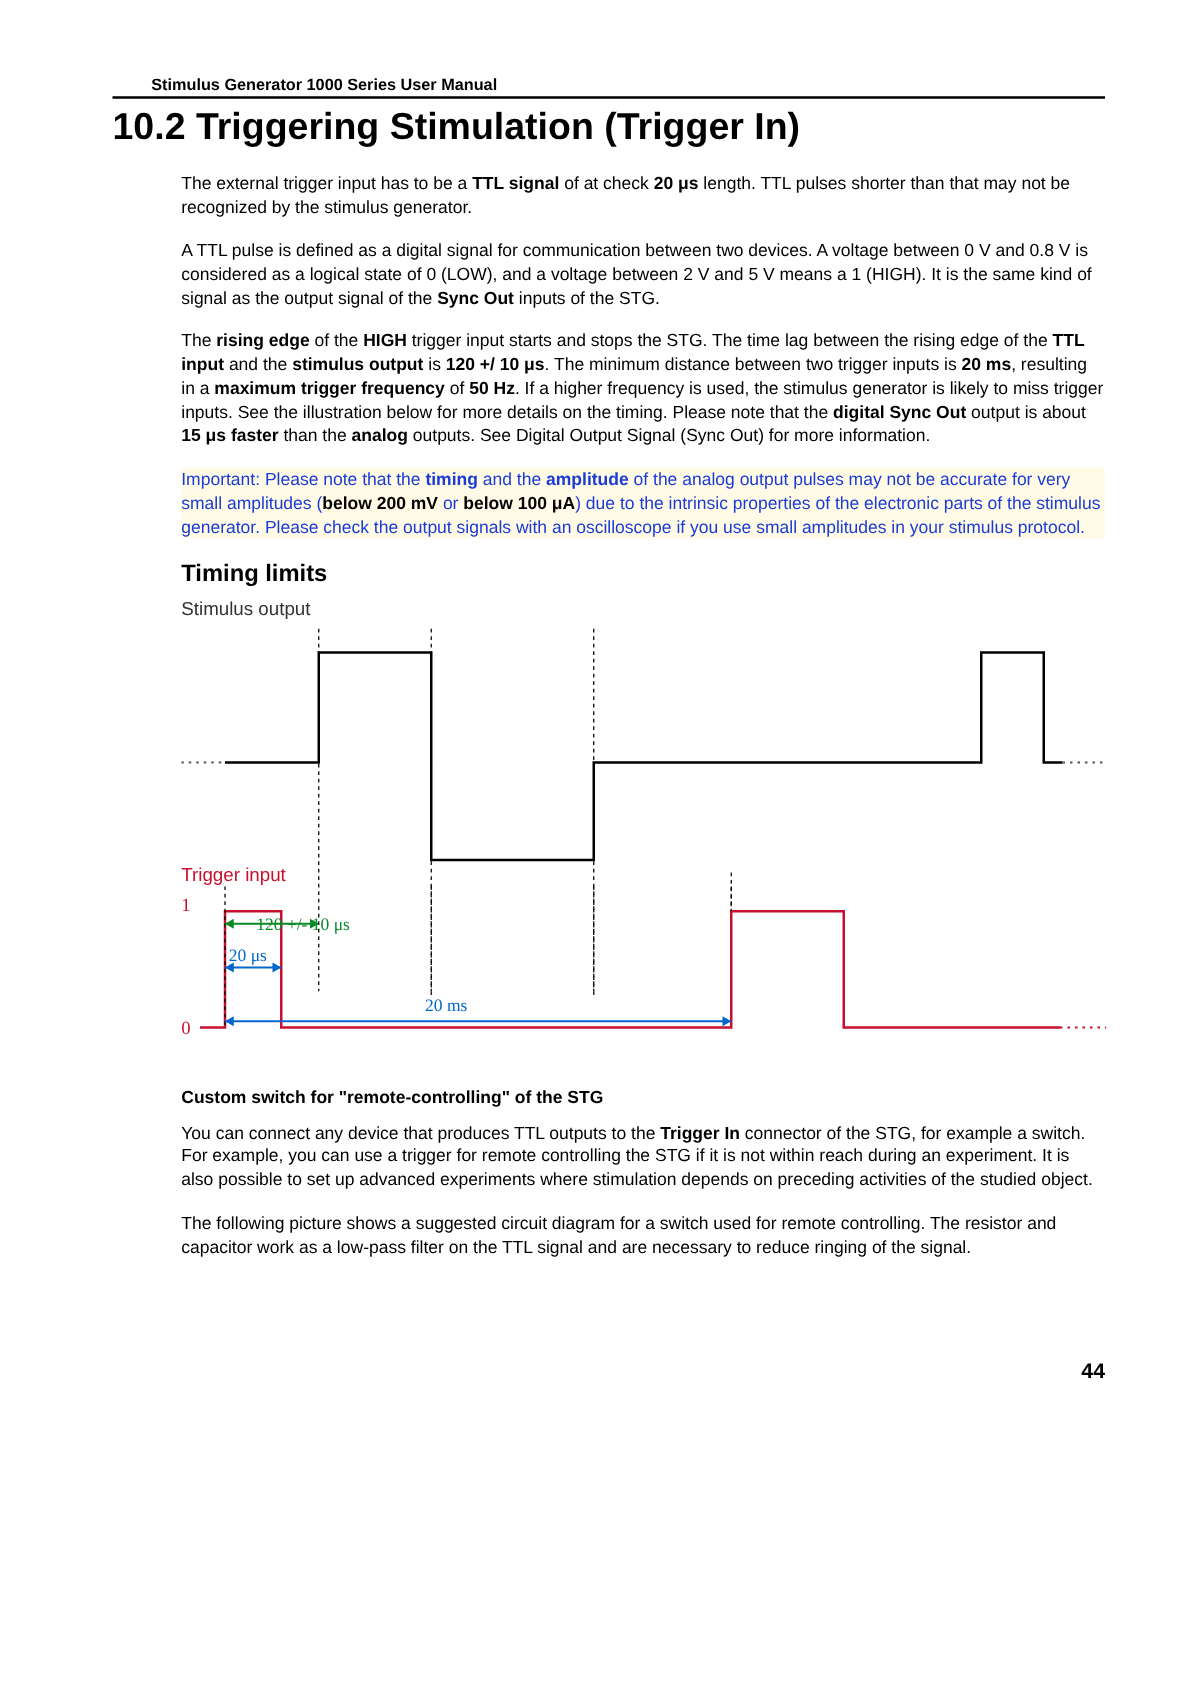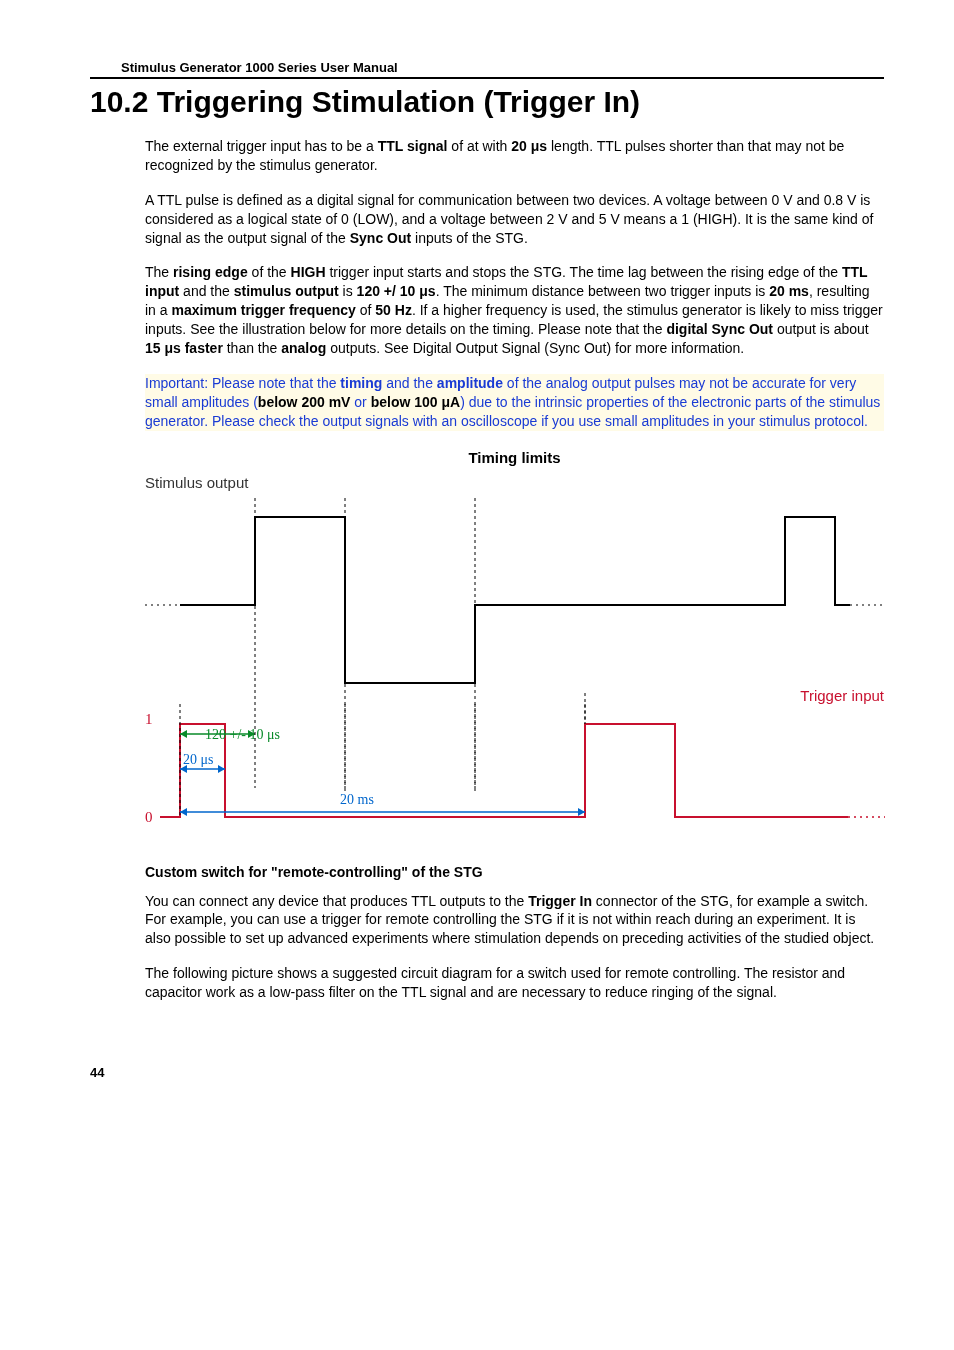--- a/index.html
+++ b/index.html
@@ -48,66 +48,65 @@
   }
   .highlight .bold { color: #1a3bd4; font-weight: bold; }
   .highlight .blk { color:#000;text-align:center; }
   .subhead-bold {
     font-weight: bold;
     font-size: 14px;
     margin: 20px 0 12px 0;
   }
   .subhead-plain {
     font-family: "Segoe UI", sans-serif;
-    font-size: 15px;
+    font-size: 19px;
     color: #333;
     margin: 18px 0 8px 0;
-    text-align: center;
   }
   .stimlabel {
     font-family: "Segoe UI", sans-serif;
     font-size: 15px;
     color: #333;
     margin: 0 0 4px 0;
   }
   .triggerlabel {
     font-family: "Segoe UI", sans-serif;
     font-size: 15px;
     color: #c8102e;
     margin: 2px 0 0 0;
-    text-align: right;
   }
   .diagram {
     width: 100%;
     position: relative;
   }
   svg { display:block; }
   .pagenum {
     font-weight: bold;
-    font-size: 13px;
-    margin-top: 63px;
+    font-size: 17px;
+    margin-top: 80px;
+    text-align: right;
   }
 </style>
 </head>
 <body>
 
 <div class="page">
   <div class="running-header">Stimulus Generator 1000 Series User Manual</div>
   <hr class="hr">
 
   <h1 class="section">
     <span>10.2</span>
     <span> </span>
     <span>Triggering Stimulation (Trigger In)</span>
   </h1>
 
   <div class="content">
 
     <p>
-      <span>The external trigger input has to be a </span><span class="bold">TTL signal</span><span> of at with </span><span class="bold">20 μs</span><span> length. TTL pulses shorter than that may not be recognized by the stimulus generator.</span>
+      <span>The external trigger input has to be a </span><span class="bold">TTL signal</span><span> of at check </span><span class="bold">20 μs</span><span> length. TTL pulses shorter than that may not be recognized by the stimulus generator.</span>
     </p>
 
     <p>
       <span>A TTL pulse is defined as a digital signal for communication between two devices. A voltage between 0 V and 0.8 V is considered as a logical state of 0 (LOW), and a voltage between 2 V and 5 V means a 1 (HIGH). It is the same kind of signal as the output signal of the </span><span class="bold">Sync Out</span><span> inputs of the STG.</span>
     </p>
 
     <p>
       <span>The </span><span class="bold">rising edge</span><span> of the </span><span class="bold">HIGH</span><span> trigger input starts and stops the STG. The time lag between the rising edge of the </span><span class="bold">TTL input</span><span> and the </span><span class="bold">stimulus output</span><span> is </span><span class="bold">120 +/ 10 μs</span><span>. The minimum distance between two trigger inputs is </span><span class="bold">20 ms</span><span>, resulting in a </span><span class="bold">maximum trigger frequency</span><span> of </span><span class="bold">50 Hz</span><span>. If a higher frequency is used, the stimulus generator is likely to miss trigger inputs. See the illustration below for more details on the timing. Please note that the </span><span class="bold">digital Sync Out</span><span> output is about </span><span class="bold">15 μs faster</span><span> than the </span><span class="bold">analog</span><span> outputs. See Digital Output Signal (Sync Out) for more information.</span>
     </p>
 

